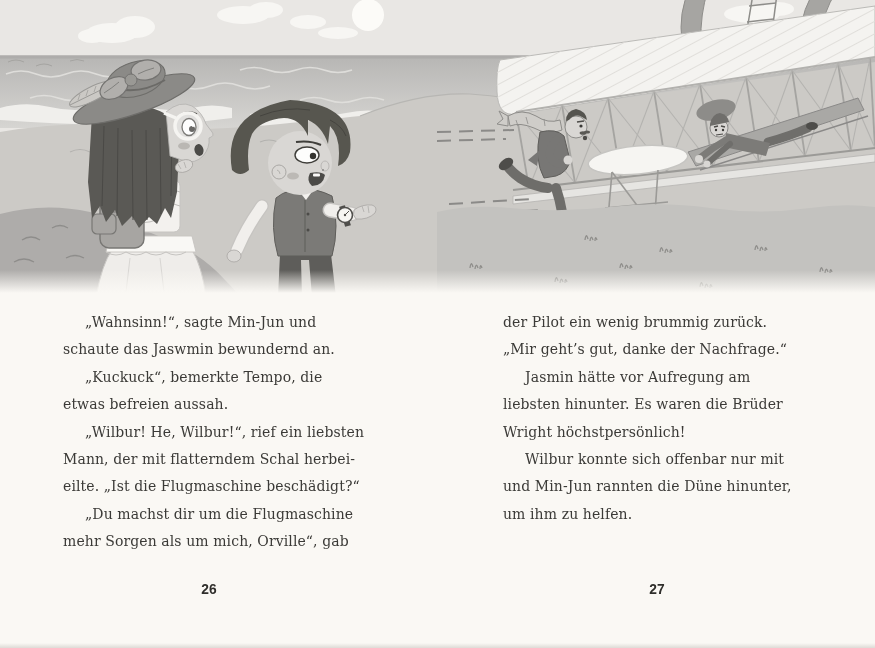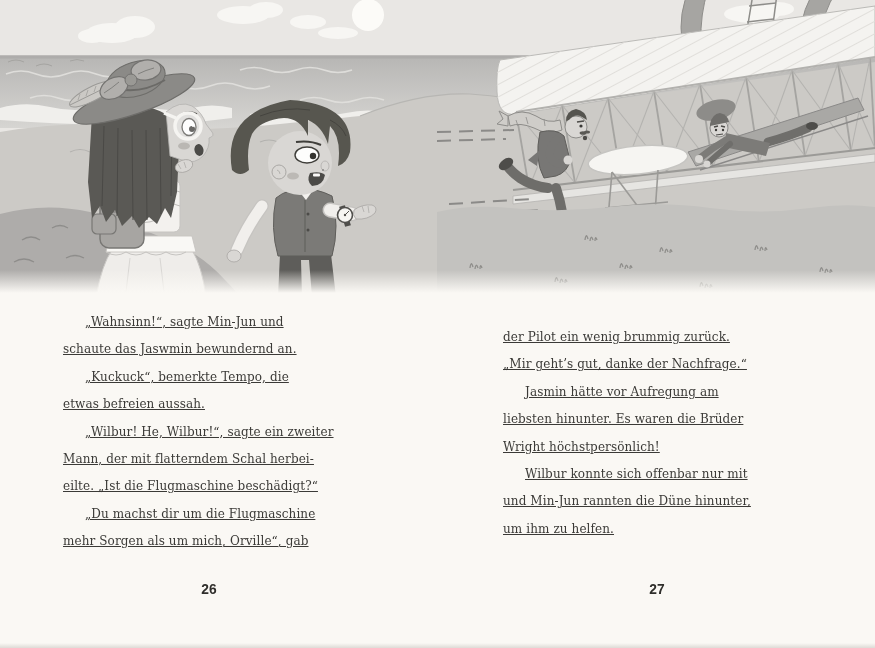--- a/index.html
+++ b/index.html
@@ -1,22 +1,22 @@
 <!DOCTYPE html>
 <html><head>
 <meta charset="utf-8">
 <style>
   html,body{margin:0;padding:0;background:#faf8f4;}
   .stage{position:relative;width:875px;height:648px;background:#faf8f4;overflow:hidden;
          font-family:"DejaVu Serif",serif;}
   .illo{position:absolute;top:0;left:0;width:875px;height:297px;display:block;}
-  .col{position:absolute;top:309px;color:#3b3a37;font-size:12px;line-height:27.4px;
-       white-space:nowrap;letter-spacing:.1px;text-decoration:underline;}
+  .col{position:absolute;top:309px;color:#3b3a37;font-size:14px;line-height:27.4px;
+       white-space:nowrap;letter-spacing:.1px;}
   .col-left{left:63px;}
-  .col-right{left:503px;margin-top:15px;}
+  .col-right{left:503px;}
   p.line{margin:0;height:27.4px;}
   .indent{padding-left:22px;}
   .pagenum{position:absolute;top:580px;font-family:"Liberation Sans",sans-serif;font-weight:700;
            font-size:15px;color:#2f2e2b;transform:translateX(-50%) scaleX(.92);}
   .pagenum-left{left:209px;}
   .pagenum-right{left:657px;}
   .page-edge{position:absolute;left:0;bottom:0;width:100%;height:5px;
              background:linear-gradient(to bottom,rgba(122,116,108,0),rgba(122,116,108,.22));}
 </style>
 </head>
@@ -281,21 +281,21 @@
 
     <rect x="0" y="270" width="875" height="27" fill="url(#fadeGrad)"></rect>
   </svg>
 
   <main class="spread-text">
     <section class="col col-left">
       <p class="line indent">„Wahnsinn!“, sagte Min-Jun und</p>
       <p class="line">schaute das Jaswmin bewundernd an.</p>
       <p class="line indent">„Kuckuck“, bemerkte Tempo, die</p>
       <p class="line">etwas befreien aussah.</p>
-      <p class="line indent">„Wilbur! He, Wilbur!“, sagte ein zweiter</p>
+      <p class="line indent">„Wilbur! He, Wilbur!“, rief ein liebsten</p>
       <p class="line">Mann, der mit flatterndem Schal herbei-</p>
       <p class="line">eilte. „Ist die Flugmaschine beschädigt?“</p>
       <p class="line indent">„Du machst dir um die Flugmaschine</p>
       <p class="line">mehr Sorgen als um mich, Orville“, gab</p>
     </section>
     <section class="col col-right">
       <p class="line">der Pilot ein wenig brummig zurück.</p>
       <p class="line">„Mir geht’s gut, danke der Nachfrage.“</p>
       <p class="line indent">Jasmin hätte vor Aufregung am</p>
       <p class="line">liebsten hinunter. Es waren die Brüder</p>

